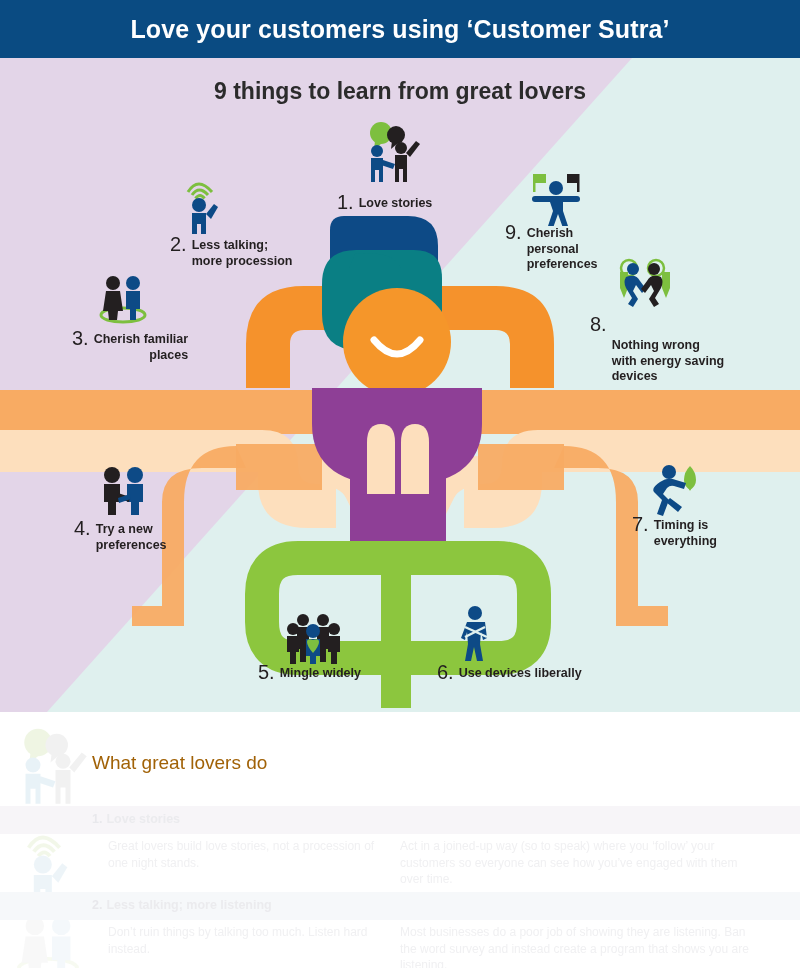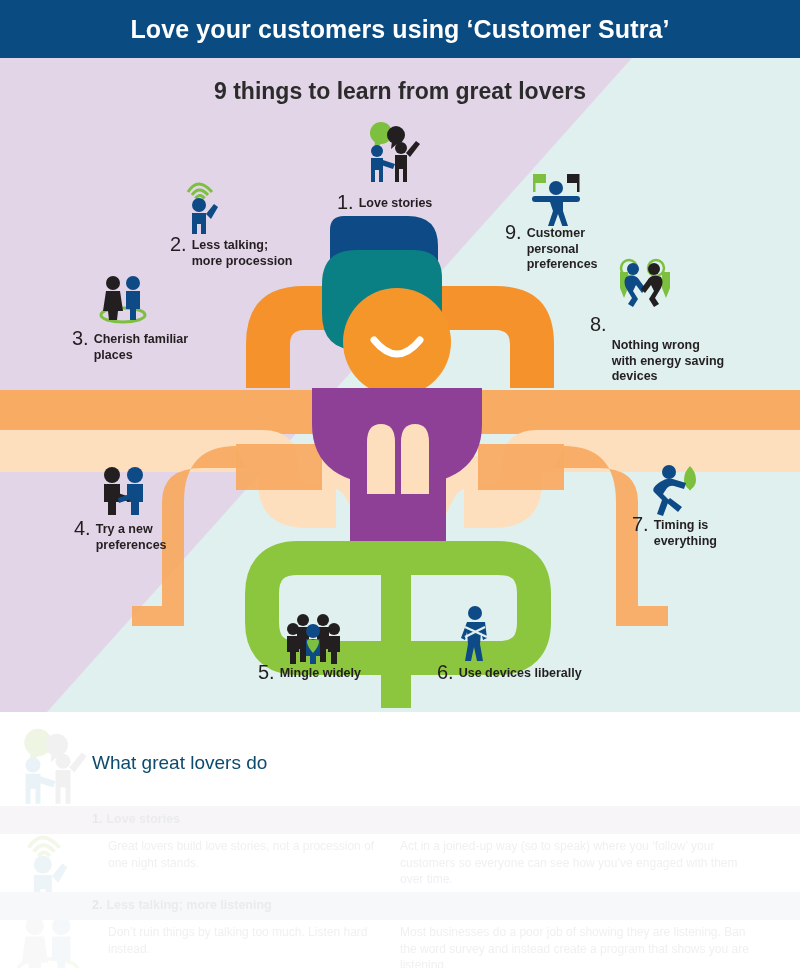--- a/index.html
+++ b/index.html
@@ -60,21 +60,21 @@
   
   .ico{position:absolute;}
 
   
   .table-wrap{
     position:absolute;left:0;top:712px;width:800px;height:256px;
     background:#ffffff;overflow:hidden;
   }
   .th-row{position:absolute;left:0;top:40px;width:800px;height:44px;}
   .th{
-    position:absolute;color:#0c4a6e;font-size:19px;font-weight:400;top:0;
+    position:absolute;color:#a16207;font-size:19px;font-weight:400;top:0;
   }
   .th.c1{left:92px;}
   .th.c2{left:400px;}
   .tband{position:absolute;left:0;width:800px;background:#f7f5f8;}
   .tband.alt{background:#f6f8fa;}
   .rhead{position:absolute;left:92px;color:#ebebee;font-size:12.5px;font-weight:bold;}
   .rhead .rn{color:#e8e8ec;font-weight:bold;margin-right:4px;}
   .rbody{position:absolute;color:#f0f0f2;font-size:12px;line-height:1.38;}
   .rbody.c1{left:108px;width:278px;}
   .rbody.c2{left:400px;width:352px;}
@@ -186,21 +186,21 @@
     <svg width="56" height="50" viewBox="0 0 56 50">
       <ellipse cx="28" cy="41" rx="22" ry="7" fill="none" stroke="#7dbf3f" stroke-width="3"></ellipse>
       <circle cx="18" cy="9" r="7" fill="#231f20"></circle>
       <path d="M11 17 h14 l3 20 h-5 l-1 9 h-8 l-1-9 h-5z" fill="#231f20"></path>
       <circle cx="38" cy="9" r="7" fill="#0d4a86"></circle>
       <path d="M31 17 h14 v18 h-4 v11 h-6 v-11 h-4z" fill="#0d4a86"></path>
     </svg>
   </div>
   <div class="nlabel" style="left:72px;top:328px;width:130px;">
     <span class="num">3.</span>
-    <span class="txt" style="white-space:pre-line;">Cherish familiar
+    <span class="txt" style="white-space:pre-line;text-align:right;">Cherish familiar
 places</span>
   </div>
 
   <div class="ico" style="left:97px;top:466px;">
     <svg width="54" height="50" viewBox="0 0 54 50">
       <circle cx="15" cy="9" r="8" fill="#231f20"></circle>
       <path d="M7 18 h16 v18 h-4 v13 h-8 v-13 h-4z" fill="#231f20"></path>
       <circle cx="38" cy="9" r="8" fill="#0d4a86"></circle>
       <path d="M30 18 h16 v18 h-4 v13 h-8 v-13 h-4z" fill="#0d4a86"></path>
       <path d="M21 27 l12 4 -1 5 -12-4z" fill="#231f20"></path>
@@ -286,21 +286,21 @@
         <rect x="8" y="6" width="2.5" height="18" fill="#7dbf3f"></rect>
       <path d="M42 6 h12 v9 h-12z" fill="#231f20"></path>
         <rect x="52" y="6" width="2.5" height="18" fill="#231f20"></rect>
       <circle cx="31" cy="20" r="7" fill="#0d4a86"></circle>
       <rect x="7" y="28" width="48" height="6" rx="3" fill="#0d4a86"></rect>
       <path d="M24 31 h14 v12 l5 15 -5 2 -5-14 -5 14 -5-2 5-15z" fill="#0d4a86"></path>
     </svg>
   </div>
   <div class="nlabel" style="left:505px;top:222px;width:110px;">
     <span class="num">9.</span>
-    <span class="txt" style="white-space:pre-line;">Customer
+    <span class="txt" style="white-space:pre-line;">Cherish
 personal
 preferences</span>
   </div>
 
   <div class="tri-pointer"></div>
 
   <div class="table-wrap">
 
     <div class="ghost-ico" style="left:8px;top:14px;">
       <svg width="90" height="78" viewBox="0 0 72 62">

